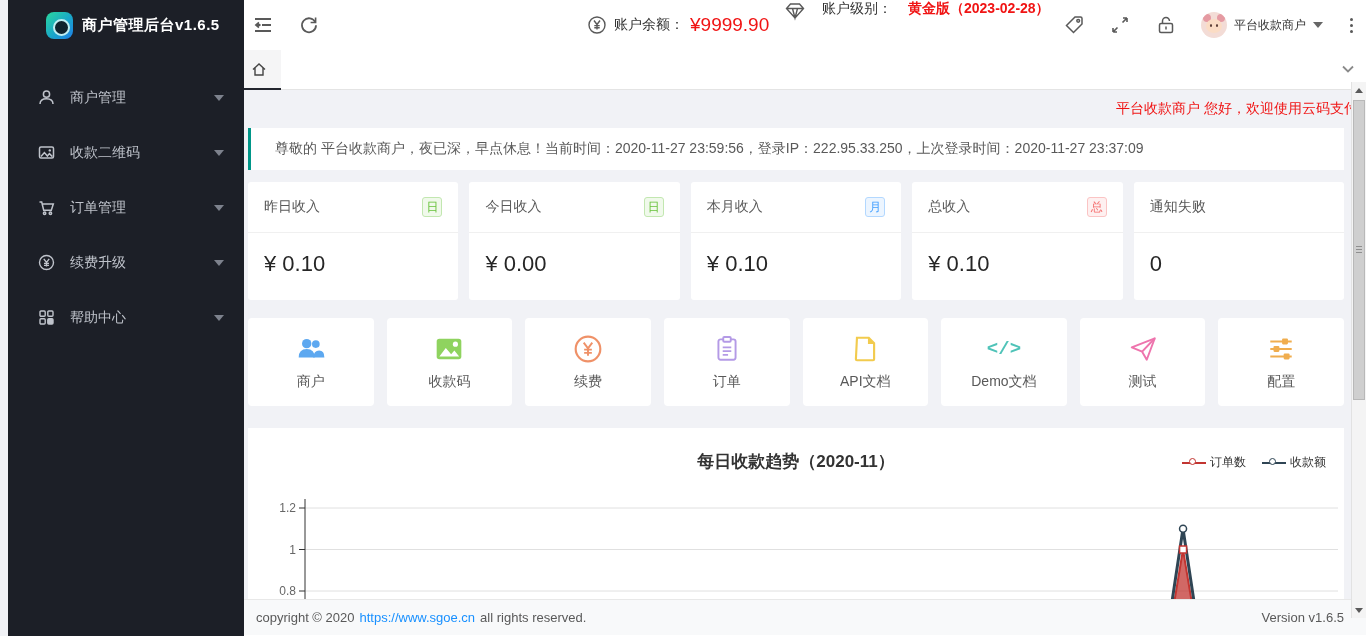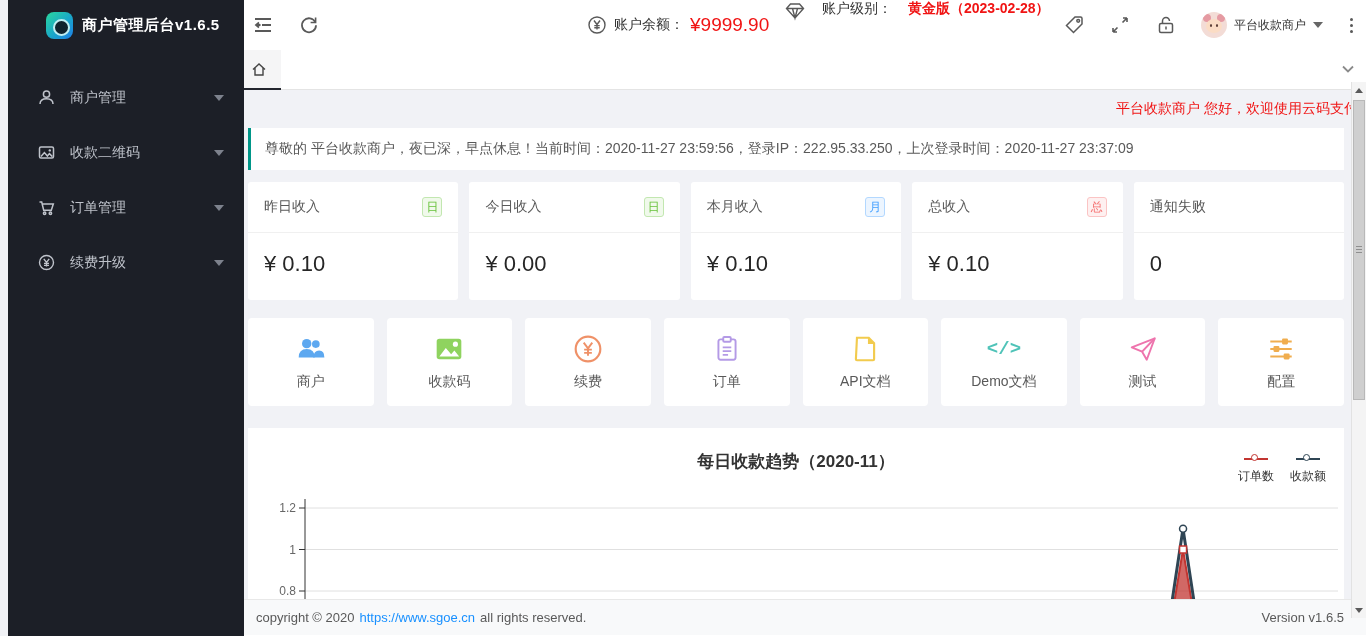--- a/index.html
+++ b/index.html
@@ -52,21 +52,21 @@
   .tabbar { position:relative; height:40px; background:#fff; border-bottom:1px solid #e4e4e4; }
   .tab-home { position:absolute; left:0; top:0; width:45px; height:40px; background:#f5f5f6;
     border-bottom:2px solid #23262e; display:flex; align-items:center; justify-content:center; cursor:pointer; }
   .tab-chevron { position:absolute; right:10px; top:11px; cursor:pointer; }
 
   .content { position:absolute; top:90px; left:0; width:1130px; height:510px; background:#f1f2f6; overflow:hidden; }
 
   .marquee { position:absolute; top:10px; left:880px; white-space:nowrap; font-size:14px; color:#f01414; }
 
   .welcome { position:absolute; top:38px; left:12px; width:1096px; height:42px; background:#fff;
-    border-left:3px solid #009688; display:flex; align-items:center; padding-left:14px;
+    border-left:3px solid #009688; display:flex; align-items:center; padding-left:24px;
     font-size:14px; color:#595959; }
 
   .stats { position:absolute; top:92px; left:12px; width:1096px; display:flex; gap:11px; }
   .stat-card { flex:1; height:118px; background:#fff; border-radius:3px; }
   .stat-head { height:51px; display:flex; align-items:center; justify-content:space-between;
     padding:0 16px; border-bottom:1px solid #f0f0f0; }
   .stat-title { font-size:14px; color:#595959; }
   .badge { min-width:20px; height:20px; line-height:18px; text-align:center; font-size:12px;
     border-radius:3px; border:1px solid; padding:0 2px; }
   .badge-green { color:#67c23a; background:#f0f9eb; border-color:#c2e7b0; }
@@ -79,21 +79,21 @@
     align-items:center; justify-content:center; cursor:pointer; }
   .quick-card .qi { height:32px; display:flex; align-items:center; justify-content:center; }
   .quick-card .qi svg { width:30px; height:30px; display:block; }
   .quick-label { font-size:14px; color:#595959; margin-top:8px; }
   .code-glyph { font-family:"Liberation Mono","DejaVu Sans Mono",monospace; font-size:19px; font-weight:bold; color:#4fc3b8; }
 
   .chart-card { position:absolute; top:338px; left:12px; width:1096px; height:172px; background:#fff; overflow:hidden; }
   .chart-title { position:absolute; top:22px; left:0; width:100%; text-align:center;
     font-size:17px; font-weight:bold; color:#333; }
   .legend { position:absolute; top:26px; right:18px; display:flex; gap:16px; align-items:center; }
-  .legend-item { display:flex; align-items:center; gap:4px; font-size:12px; color:#333; cursor:pointer;flex-direction:column; }
+  .legend-item { display:flex; align-items:center; gap:4px; font-size:12px; color:#333; cursor:pointer; }
   .lg-line { position:relative; width:24px; height:10px; }
   .lg-line::before { content:""; position:absolute; left:0; top:4px; width:24px; height:2px; background:currentColor; }
   .lg-line i { position:absolute; left:7px; top:0; width:7px; height:7px; border-radius:50%;
     background:#fff; border:1.5px solid currentColor; }
   .lg-red { color:#c23531; } .lg-navy { color:#2f4554; }
   #chart-svg { position:absolute; left:0; top:0; }
 
   .footer { position:absolute; top:599px; left:0; width:1130px; height:36px; background:#f8f9fa;
     border-top:1px solid #e8e8e8; display:flex; align-items:center; padding:0 22px 0 20px;
     font-size:13px; color:#595959; }
@@ -159,20 +159,32 @@
         <span class="caret-down"></span>
       </div>
       <div class="menu-item">
         <span class="mi">
           <svg viewBox="0 0 17 17" fill="none" stroke="#bfc3cb" stroke-width="1.4">
             <circle cx="8.5" cy="8.5" r="7"></circle>
             <path d="M5.8 4.8 l2.7 3.6 l2.7 -3.6 M8.5 8.4 v4.2 M6 9.4 h5 M6 11.4 h5"></path>
           </svg>
           </span>
         <span>续费升级</span>
+        <span class="caret-down"></span>
+      </div>
+      <div class="menu-item">
+        <span class="mi">
+          <svg viewBox="0 0 17 17" fill="none" stroke="#bfc3cb" stroke-width="1.4">
+            <rect x="2" y="2" width="5.2" height="5.2" rx="1"></rect>
+            <rect x="9.8" y="2" width="5.2" height="5.2" rx="1"></rect>
+            <rect x="2" y="9.8" width="5.2" height="5.2" rx="1"></rect>
+            <rect x="9.8" y="9.8" width="5.2" height="5.2" rx="1" fill="#bfc3cb"></rect>
+          </svg>
+          </span>
+        <span>帮助中心</span>
         <span class="caret-down"></span>
       </div>
     </div>
   </div>
 
   <div class="main">
 
     <div class="topbar">
       <span class="tb-icon" style="left:16px">
         <svg viewBox="0 0 22 22" fill="none" stroke="#595959" stroke-width="1.8">

